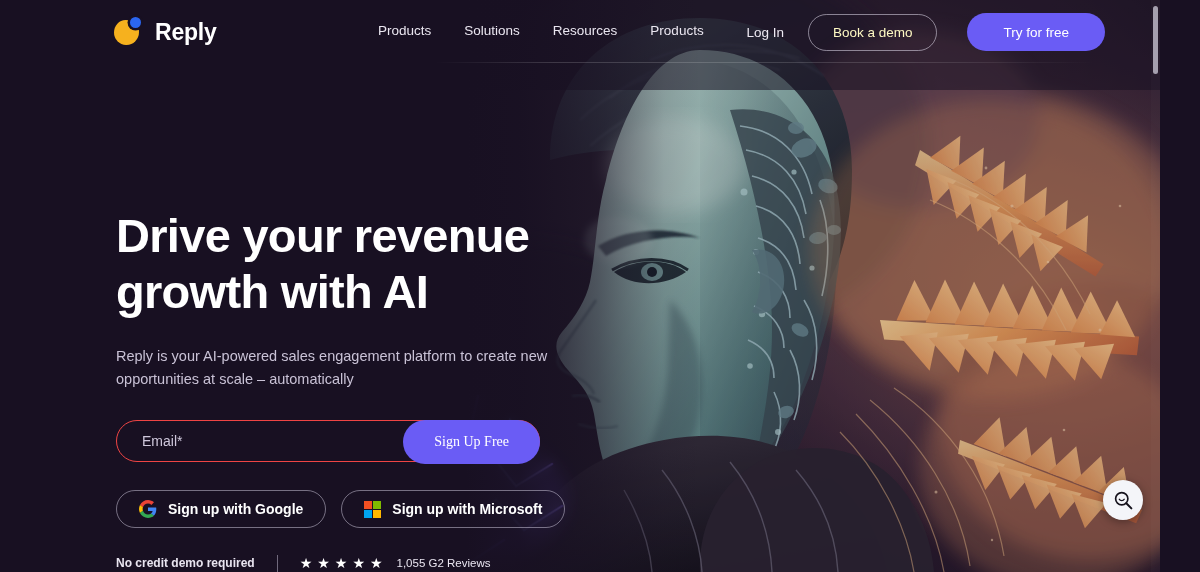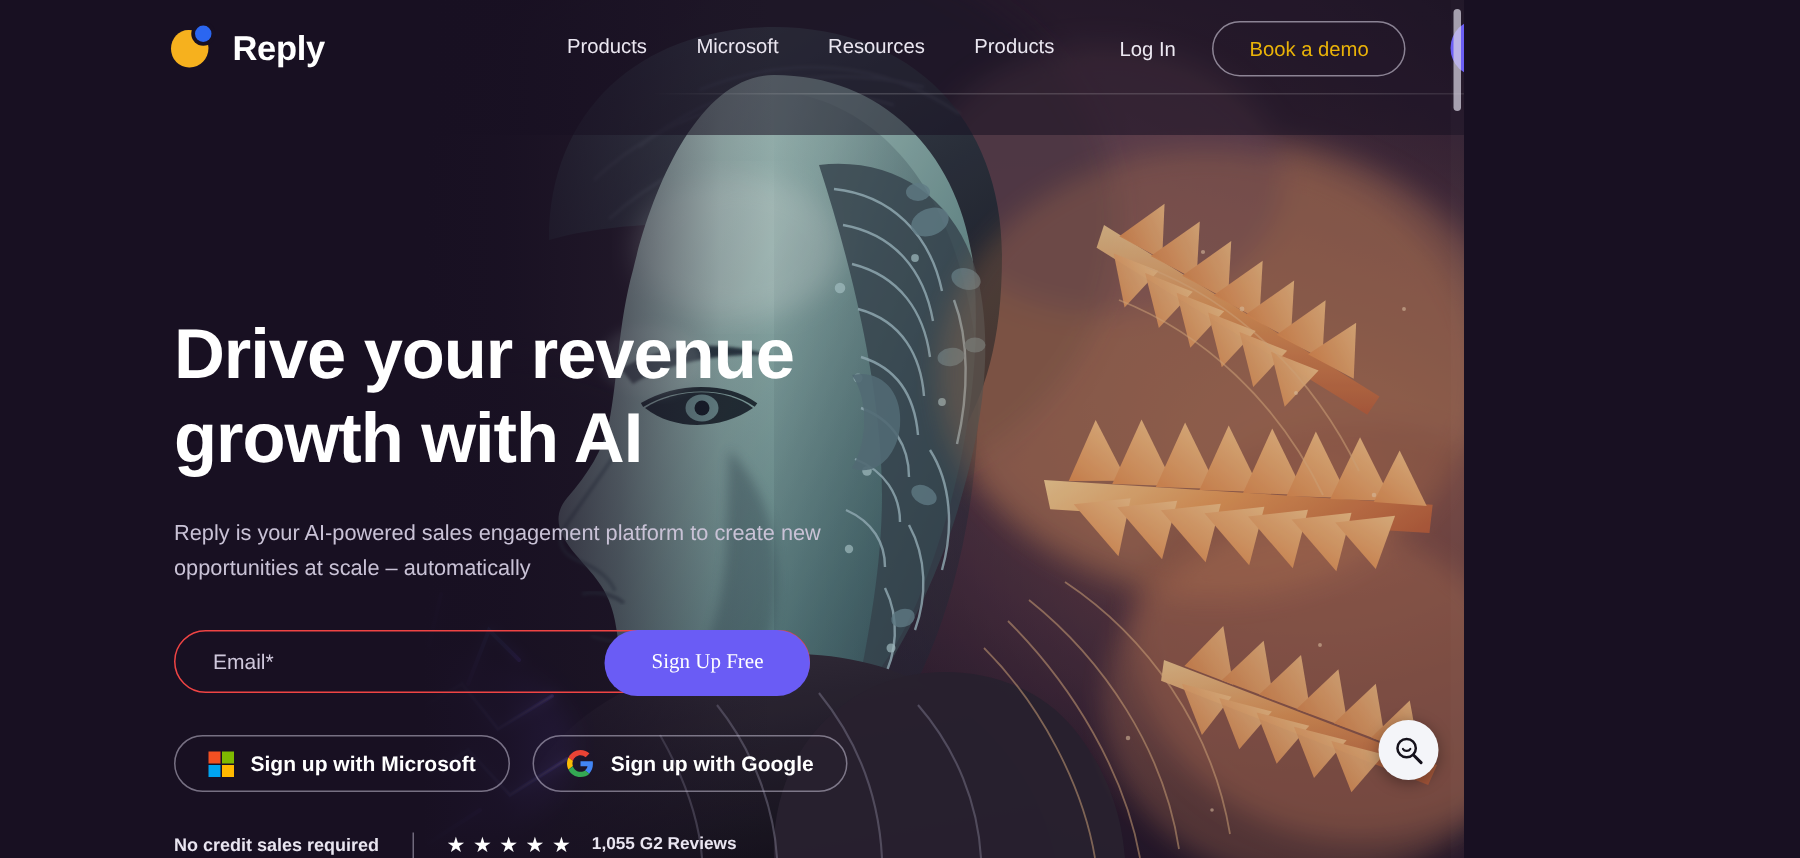--- a/index.html
+++ b/index.html
@@ -8,21 +8,21 @@
     width: 1200px;
     height: 572px;
     overflow: hidden;
     background: #181022;
     font-family: "Liberation Sans", sans-serif;
     -webkit-font-smoothing: antialiased;
   }
 
   .page {
     position: relative;
-    width: 976px;
+    width: 1160px;
     height: 572px;
     background: #181022;
     overflow: hidden;
   }
 
   
   .hero-art {
     position: absolute;
     top: 0;
     right: 0;
@@ -132,21 +132,21 @@
     margin-right: 24px;
     cursor: pointer;
   }
   .btn-demo {
     height: 37px;
     padding: 0 24px;
     display: flex;
     align-items: center;
     border: 1px solid rgba(226,220,236,0.55);
     border-radius: 19px;
-    color: #eab308;
+    color: #fef9c3;
     font-size: 13.5px;
     background: transparent;
     cursor: pointer;
     margin-right: 30px;
     white-space: nowrap;
     font-family: inherit;
   }
   .btn-try {
     height: 38px;
     padding: 0 36px;
@@ -278,21 +278,21 @@
   .proof-sep {
     width: 1px;
     height: 17px;
     background: rgba(220,214,234,0.45);
     margin: 0 22px;
   }
   .stars { display: flex; gap: 5px; margin-right: 14px; }
   .star { font-size: 14px; color: #FFFFFF; line-height: 14px; }
   .reviews {
     font-size: 11.5px;
-    font-weight: 700;
+    font-weight: 400;
     color: #E9E5F0;
     white-space: nowrap;
   }
 
   
   .fab-search {
     position: absolute;
     right: 17px;
     bottom: 52px;
     width: 40px; height: 40px;
@@ -609,21 +609,21 @@
     <div class="brand">
       <span class="logo-mark">
         <span class="logo-blob"></span>
         <span class="logo-dot"></span>
       </span>
       <span class="brand-name">Reply</span>
     </div>
 
     <nav class="nav">
       <a>Products</a>
-      <a>Microsoft</a>
+      <a>Solutions</a>
       <a>Resources</a>
       <a>Products</a>
     </nav>
 
     <div class="header-right">
       <a class="login-link">Log In</a>
       <button class="btn-demo">Book a demo</button>
       <button class="btn-try">Try for free</button>
     </div>
   </header>
@@ -635,44 +635,44 @@
 
     <p class="subhead">Reply is your AI-powered sales engagement platform to create new
 opportunities at scale – automatically</p>
 
     <form class="signup-form">
       <input class="email-input" type="text" placeholder="Email*" style="">
       <button class="btn-signup">Sign Up Free</button>
     </form>
 
     <div class="oauth-row">
+
+      <button class="btn-oauth">
+        <svg class="oauth-icon" viewBox="0 0 48 48">
+          <path fill="#EA4335" d="M24 9.5c3.5 0 6.6 1.2 9.1 3.6l6.8-6.8C35.9 2.4 30.4 0 24 0 14.6 0 6.5 5.4 2.6 13.2l7.9 6.2C12.4 13.7 17.7 9.5 24 9.5z"></path>
+          <path fill="#4285F4" d="M46.1 24.6c0-1.6-.1-3.1-.4-4.6H24v9.1h12.4c-.5 2.9-2.1 5.3-4.6 7l7.6 5.9c4.4-4.1 6.7-10.1 6.7-17.4z"></path>
+          <path fill="#FBBC05" d="M10.5 28.6c-.5-1.4-.8-2.9-.8-4.6s.3-3.2.8-4.6l-7.9-6.2C1 16.4 0 20.1 0 24s1 7.6 2.6 10.8l7.9-6.2z"></path>
+          <path fill="#34A853" d="M24 48c6.5 0 11.9-2.1 15.9-5.8l-7.6-5.9c-2.1 1.4-4.8 2.3-8.3 2.3-6.3 0-11.6-4.2-13.5-9.9l-7.9 6.2C6.5 42.6 14.6 48 24 48z"></path>
+        </svg>
+        <span>Sign up with Google</span>
+      </button>
 
       <button class="btn-oauth">
         <span class="ms-grid">
           <i style="background:#F25022"></i>
             <i style="background:#7FBA00"></i>
           <i style="background:#00A4EF"></i>
             <i style="background:#FFB900"></i>
         </span>
         <span>Sign up with Microsoft</span>
       </button>
-
-      <button class="btn-oauth">
-        <svg class="oauth-icon" viewBox="0 0 48 48">
-          <path fill="#EA4335" d="M24 9.5c3.5 0 6.6 1.2 9.1 3.6l6.8-6.8C35.9 2.4 30.4 0 24 0 14.6 0 6.5 5.4 2.6 13.2l7.9 6.2C12.4 13.7 17.7 9.5 24 9.5z"></path>
-          <path fill="#4285F4" d="M46.1 24.6c0-1.6-.1-3.1-.4-4.6H24v9.1h12.4c-.5 2.9-2.1 5.3-4.6 7l7.6 5.9c4.4-4.1 6.7-10.1 6.7-17.4z"></path>
-          <path fill="#FBBC05" d="M10.5 28.6c-.5-1.4-.8-2.9-.8-4.6s.3-3.2.8-4.6l-7.9-6.2C1 16.4 0 20.1 0 24s1 7.6 2.6 10.8l7.9-6.2z"></path>
-          <path fill="#34A853" d="M24 48c6.5 0 11.9-2.1 15.9-5.8l-7.6-5.9c-2.1 1.4-4.8 2.3-8.3 2.3-6.3 0-11.6-4.2-13.5-9.9l-7.9 6.2C6.5 42.6 14.6 48 24 48z"></path>
-        </svg>
-        <span>Sign up with Google</span>
-      </button>
     </div>
 
     <div class="proof">
-      <span class="proof-text">No credit sales required</span>
+      <span class="proof-text">No credit demo required</span>
       <span class="proof-sep"></span>
       <span class="stars">
         <span class="star">★</span>
         <span class="star">★</span>
         <span class="star">★</span>
         <span class="star">★</span>
         <span class="star">★</span>
       </span>
       <span class="reviews">1,055 G2 Reviews</span>
     </div>

